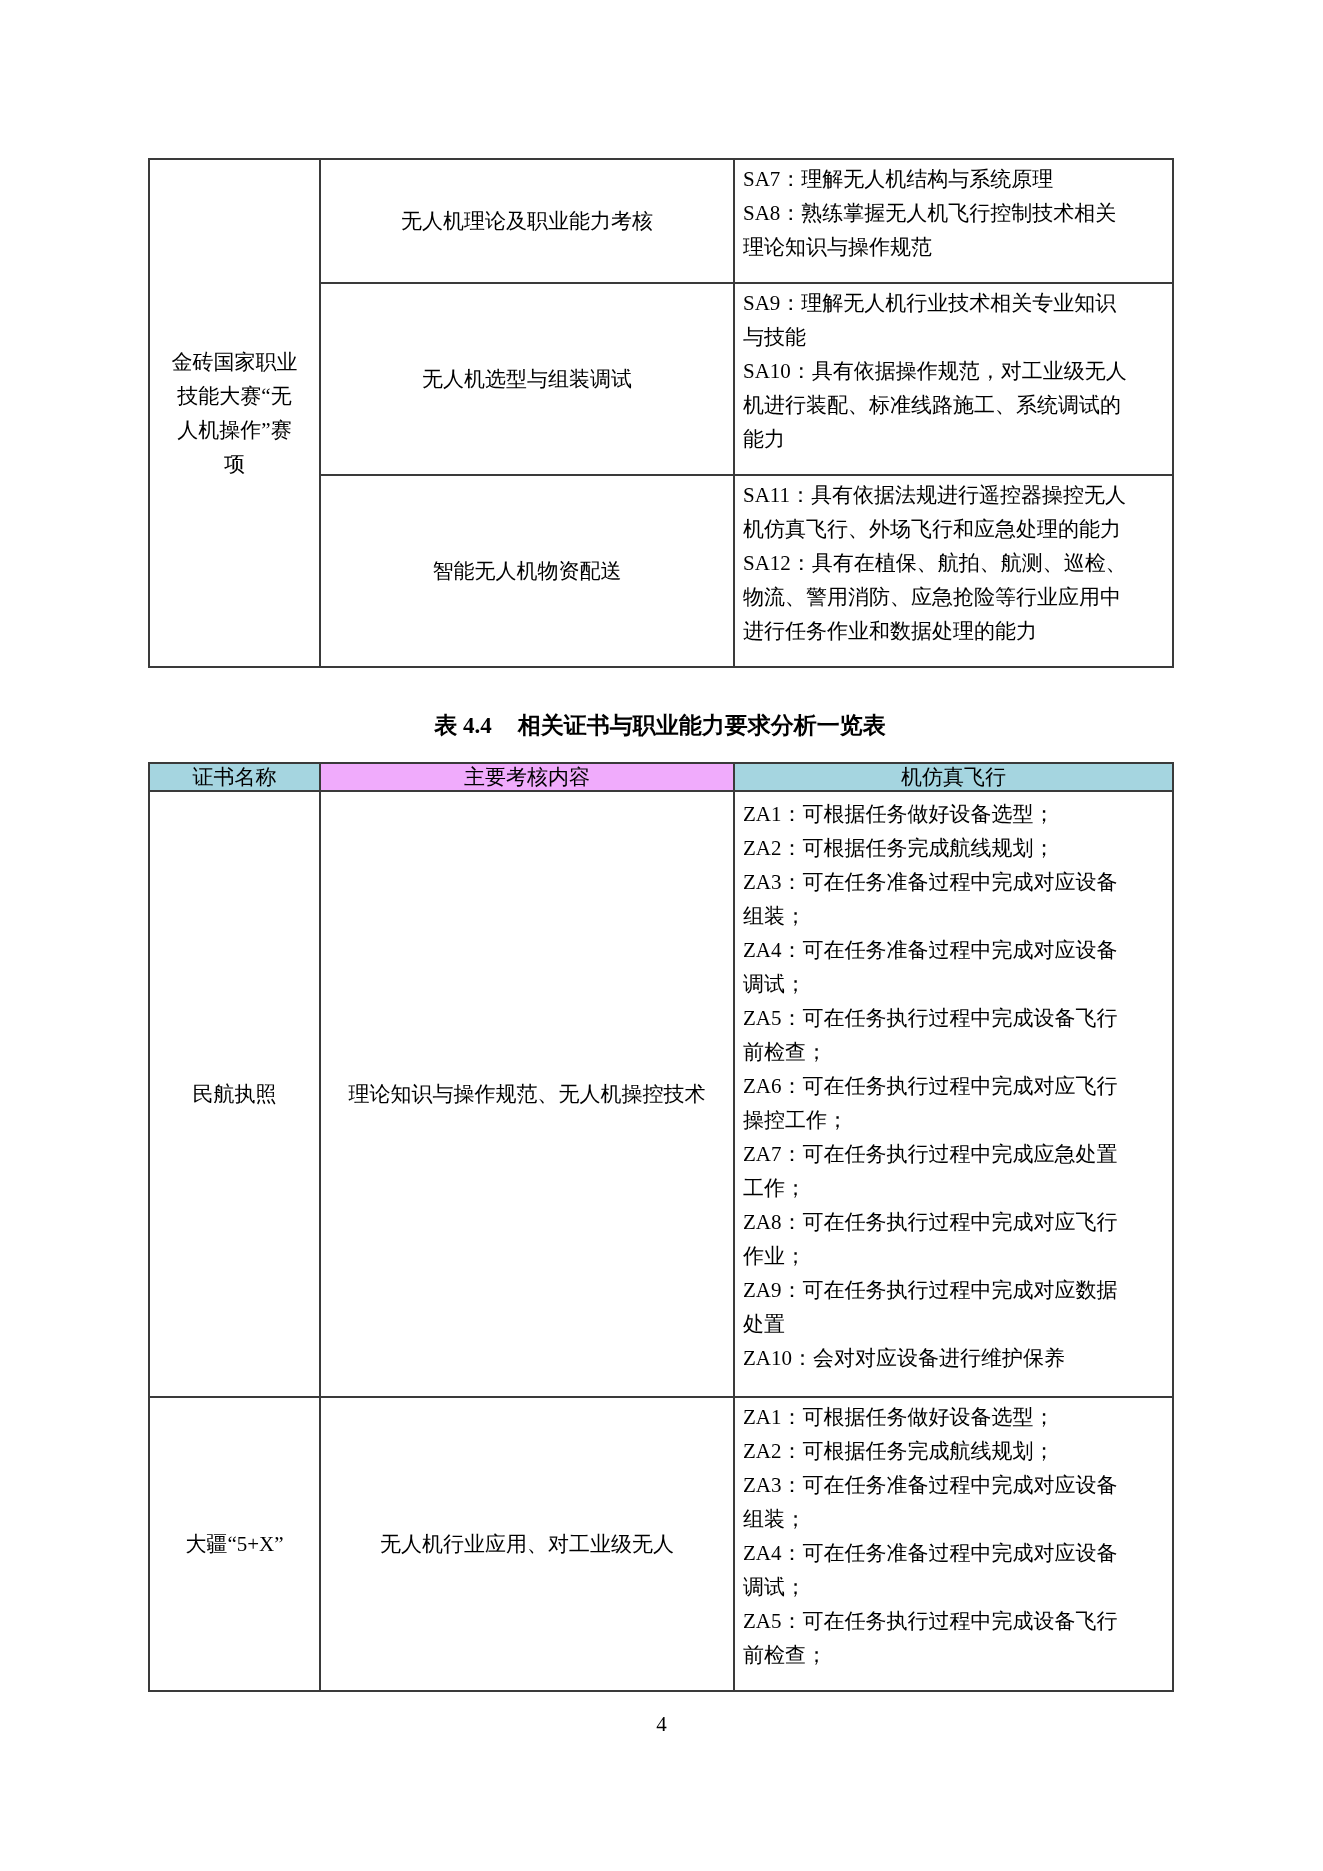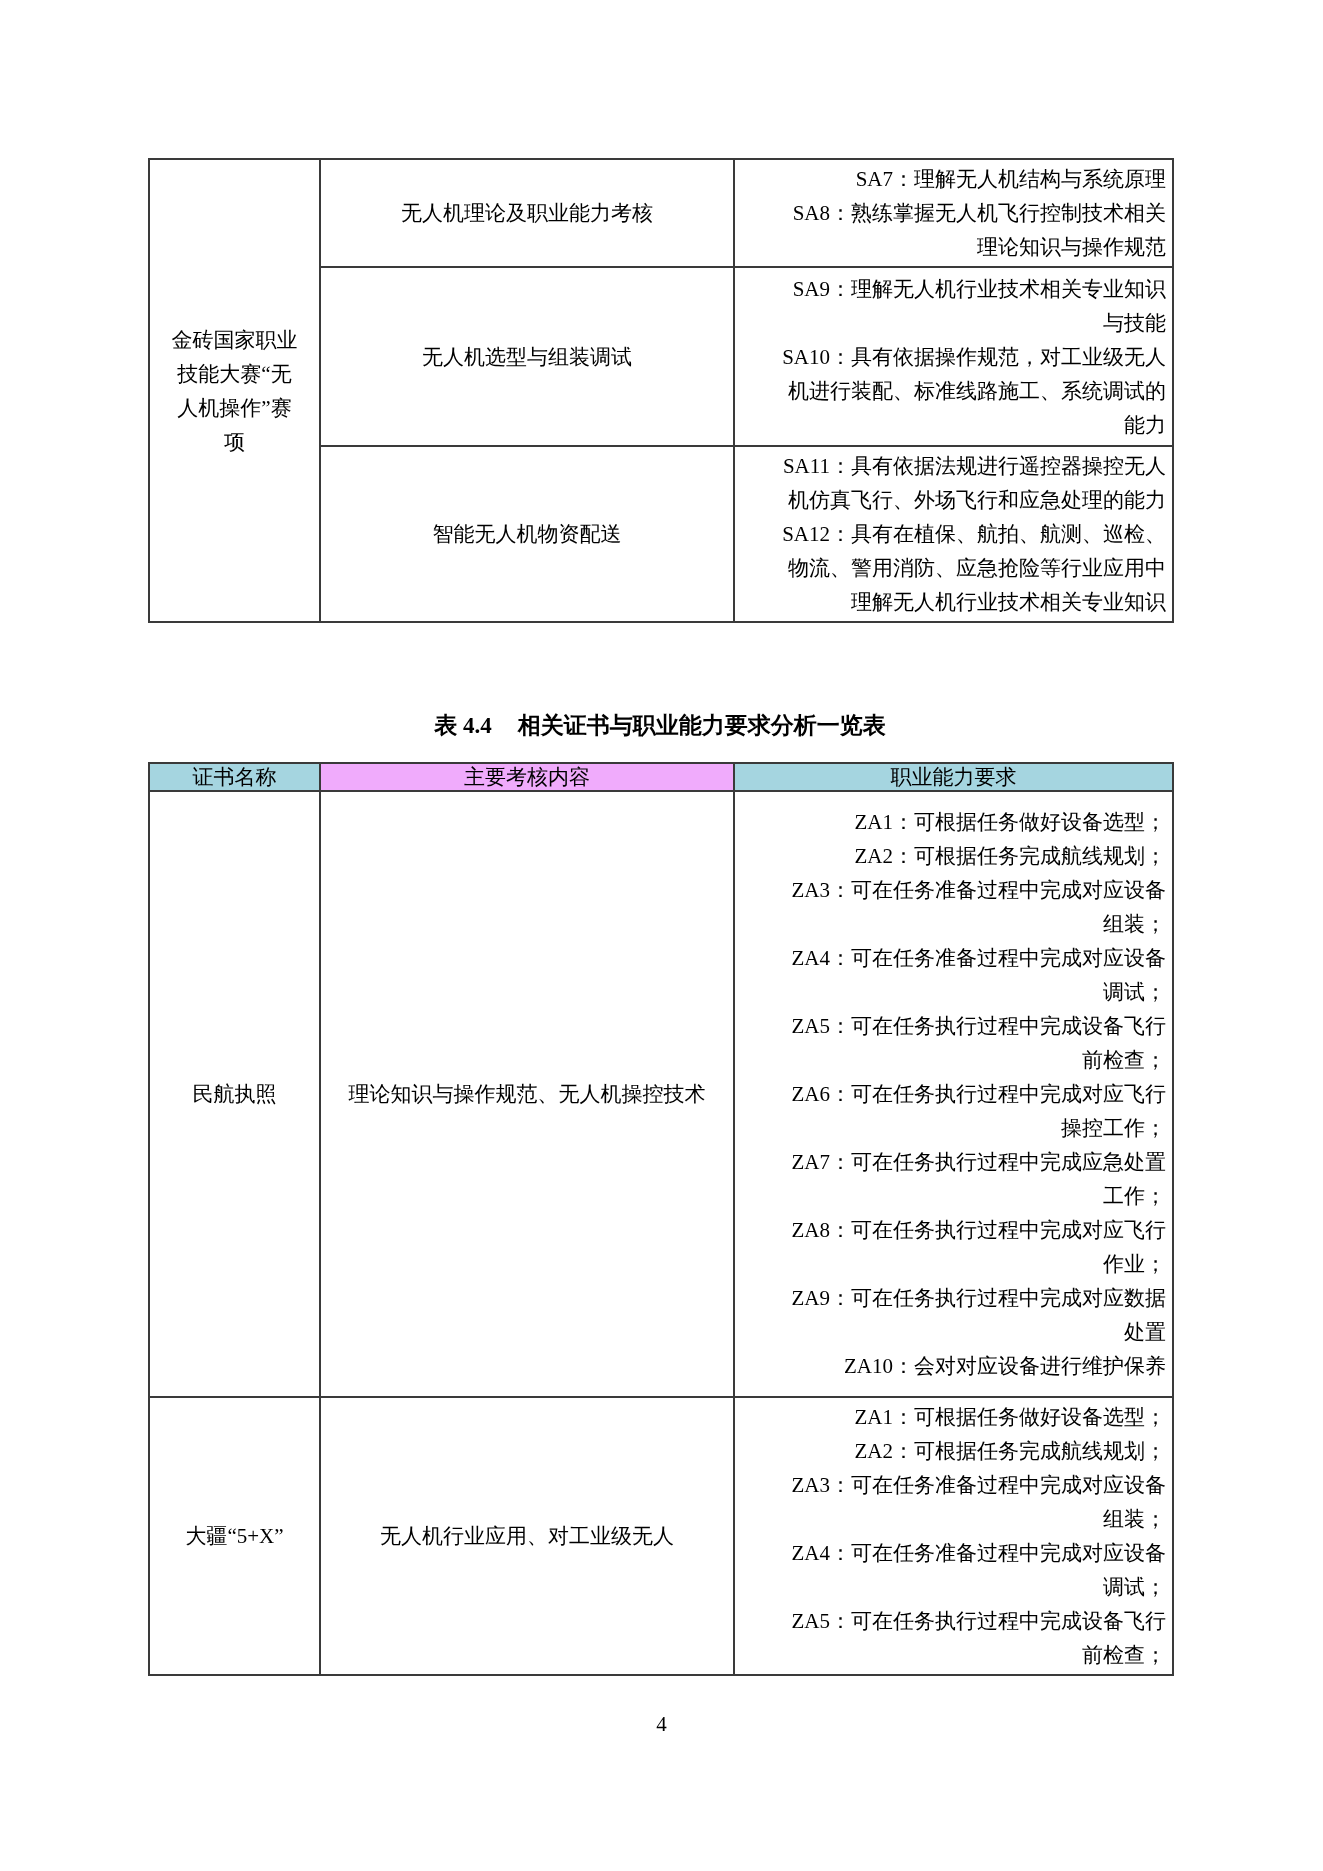--- a/index.html
+++ b/index.html
@@ -34,25 +34,25 @@
 
   .cell-center {
     text-align: center;
     vertical-align: middle;
     font-size: 21px;
     line-height: 34px;
     white-space: pre-line;
     border-radius: 13px;
   }
   .cell-req {
-    text-align: right;
+    text-align: left;
     vertical-align: middle;
     font-size: 21px;
     line-height: 34px;
-    padding: 2px 6px 2px 8px;
+    padding: 2px 6px 18px 8px;
     white-space: pre-line;
   }
   .t2 th {
     font-size: 21px;
     font-weight: normal;
     line-height: 24px;
     text-align: center;
     vertical-align: middle;
   }
   .r-t1-1 { height: 103px; }
@@ -109,40 +109,40 @@
 SA10：具有依据操作规范，对工业级无人
 机进行装配、标准线路施工、系统调试的
 能力</td>
   </tr>
   <tr class="r-t1-3">
     <td class="cell-center">智能无人机物资配送</td>
     <td class="cell-req">SA11：具有依据法规进行遥控器操控无人
 机仿真飞行、外场飞行和应急处理的能力
 SA12：具有在植保、航拍、航测、巡检、
 物流、警用消防、应急抢险等行业应用中
-理解无人机行业技术相关专业知识</td>
+进行任务作业和数据处理的能力</td>
   </tr>
 </tbody>
   </table>
 
 <div class="caption">
   <span class="caption-label">表 4.4</span><span class="caption-title">相关证书与职业能力要求分析一览表</span>
 </div>
 
 <table class="t2">
   <colgroup>
     <col class="col-a">
       <col class="col-b">
       <col class="col-c">
   </colgroup>
   <tbody>
       <tr class="r-t2-h">
     <th style="background: rgb(165, 213, 224);">证书名称</th>
     <th style="background: #f0abfc;">主要考核内容</th>
-    <th style="background: rgb(165, 213, 224);">职业能力要求</th>
+    <th style="background: rgb(165, 213, 224);">机仿真飞行</th>
   </tr>
   <tr class="r-t2-1">
     <td class="cell-center">民航执照</td>
     <td class="cell-center">理论知识与操作规范、无人机操控技术</td>
     <td class="cell-req">ZA1：可根据任务做好设备选型；
 ZA2：可根据任务完成航线规划；
 ZA3：可在任务准备过程中完成对应设备
 组装；
 ZA4：可在任务准备过程中完成对应设备
 调试；

